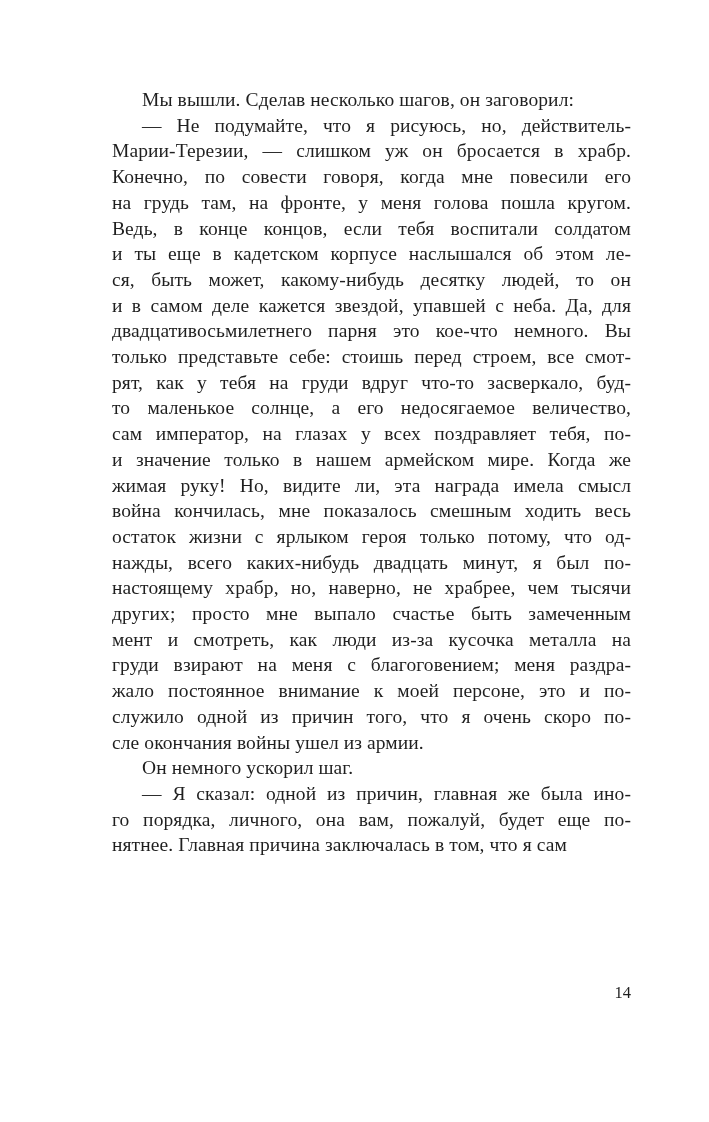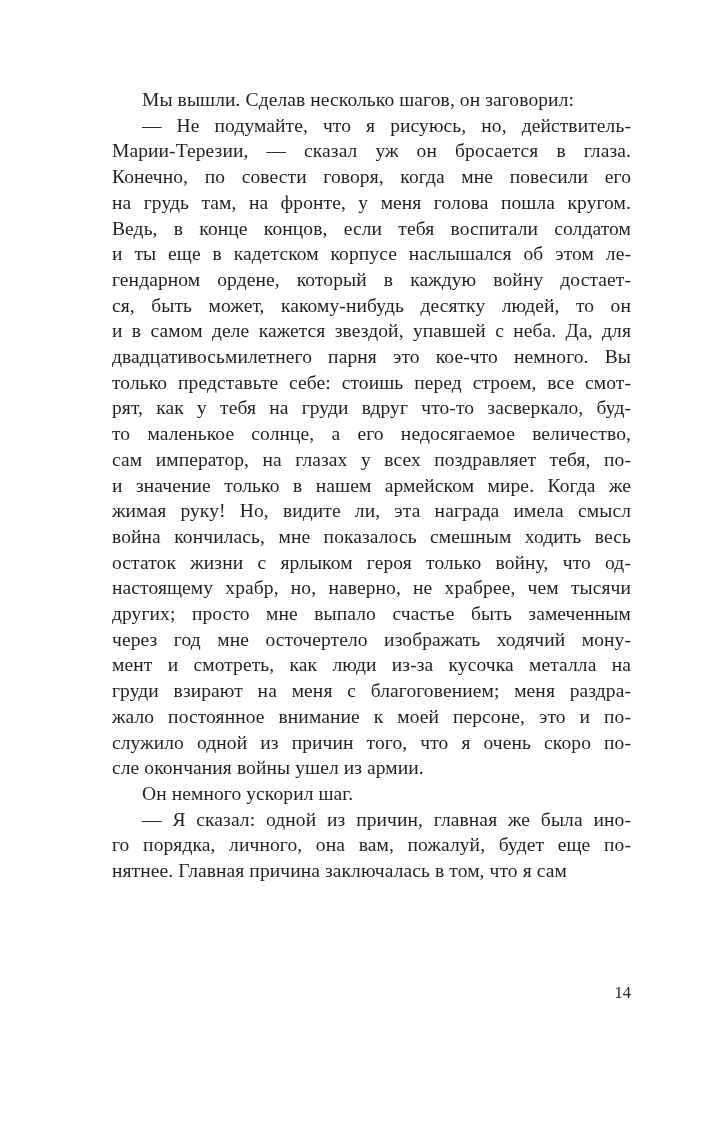--- a/index.html
+++ b/index.html
@@ -48,40 +48,39 @@
 </head>
 <body>
 
 <div class="book-page">
   <div class="text-block" id="text-block">
       <div class="paragraph">
         <div class="line para-first para-last">Мы вышли. Сделав несколько шагов, он заговорил:</div>
       </div>
       <div class="paragraph">
         <div class="line para-first">—  Не подумайте, что я рисуюсь, но, действитель-</div>
-        <div class="line">Марии-Терезии, — сказал уж он бросается в глаза.</div>
+        <div class="line">Марии-Терезии, — слишком уж он бросается в храбр.</div>
         <div class="line">Конечно, по совести говоря, когда мне повесили его</div>
         <div class="line">на грудь там, на фронте, у меня голова пошла кругом.</div>
         <div class="line">Ведь, в конце концов, если тебя воспитали солдатом</div>
         <div class="line">и ты еще в кадетском корпусе наслышался об этом ле-</div>
-        <div class="line">гендарном ордене, который в каждую войну достает-</div>
         <div class="line">ся, быть может, какому-нибудь десятку людей, то он</div>
         <div class="line">и в самом деле кажется звездой, упавшей с неба. Да, для</div>
         <div class="line">двадцативосьмилетнего парня это кое-что немного. Вы</div>
         <div class="line">только представьте себе: стоишь перед строем, все смот-</div>
         <div class="line">рят, как у тебя на груди вдруг что-то засверкало, буд-</div>
         <div class="line">то маленькое солнце, а его недосягаемое величество,</div>
         <div class="line">сам император, на глазах у всех поздравляет тебя, по-</div>
         <div class="line">и значение только в нашем армейском мире. Когда же</div>
         <div class="line">жимая руку! Но, видите ли, эта награда имела смысл</div>
         <div class="line">война кончилась, мне показалось смешным ходить весь</div>
-        <div class="line">остаток жизни с ярлыком героя только войну, что од-</div>
+        <div class="line">остаток жизни с ярлыком героя только потому, что од-</div>
+        <div class="line">нажды, всего каких-нибудь двадцать минут, я был по-</div>
         <div class="line">настоящему храбр, но, наверно, не храбрее, чем тысячи</div>
         <div class="line">других; просто мне выпало счастье быть замеченным</div>
-        <div class="line">через год мне осточертело изображать ходячий мону-</div>
         <div class="line">мент и смотреть, как люди из-за кусочка металла на</div>
         <div class="line">груди взирают на меня с благоговением; меня раздра-</div>
         <div class="line">жало постоянное внимание к моей персоне, это и по-</div>
         <div class="line">служило одной из причин того, что я очень скоро по-</div>
         <div class="line para-last">сле окончания войны ушел из армии.</div>
       </div>
       <div class="paragraph">
         <div class="line para-first para-last">Он немного ускорил шаг.</div>
       </div>
       <div class="paragraph">

